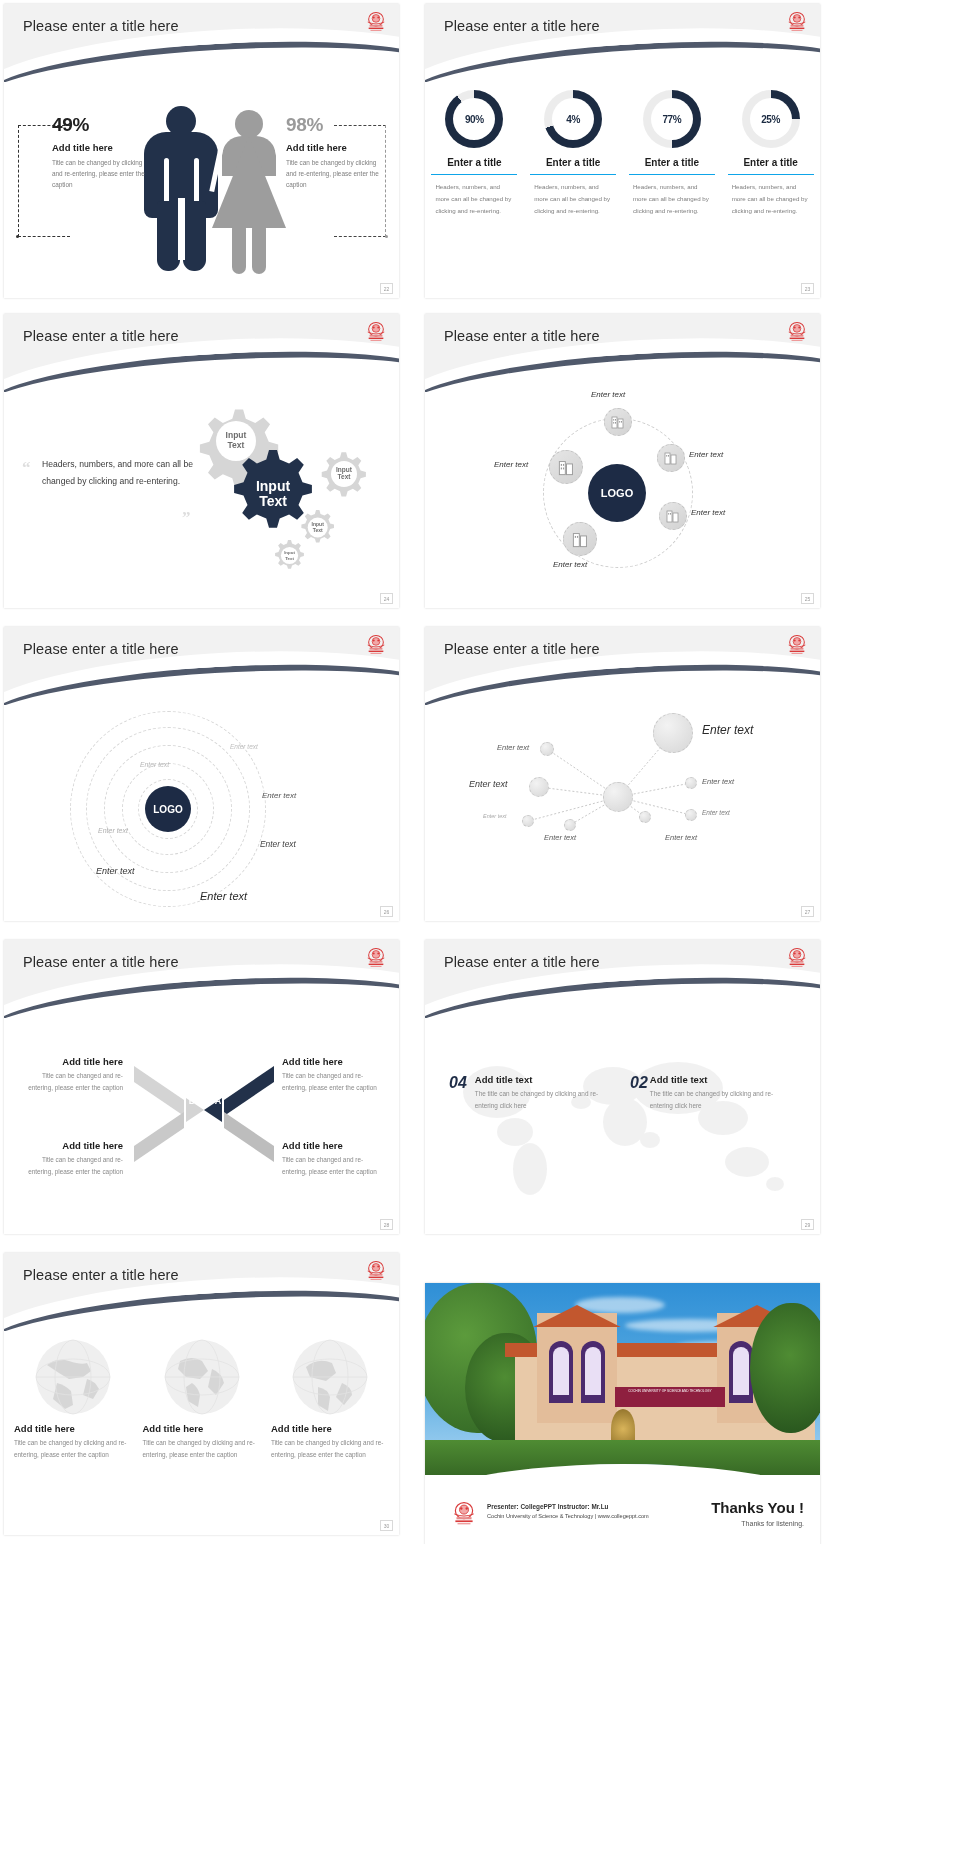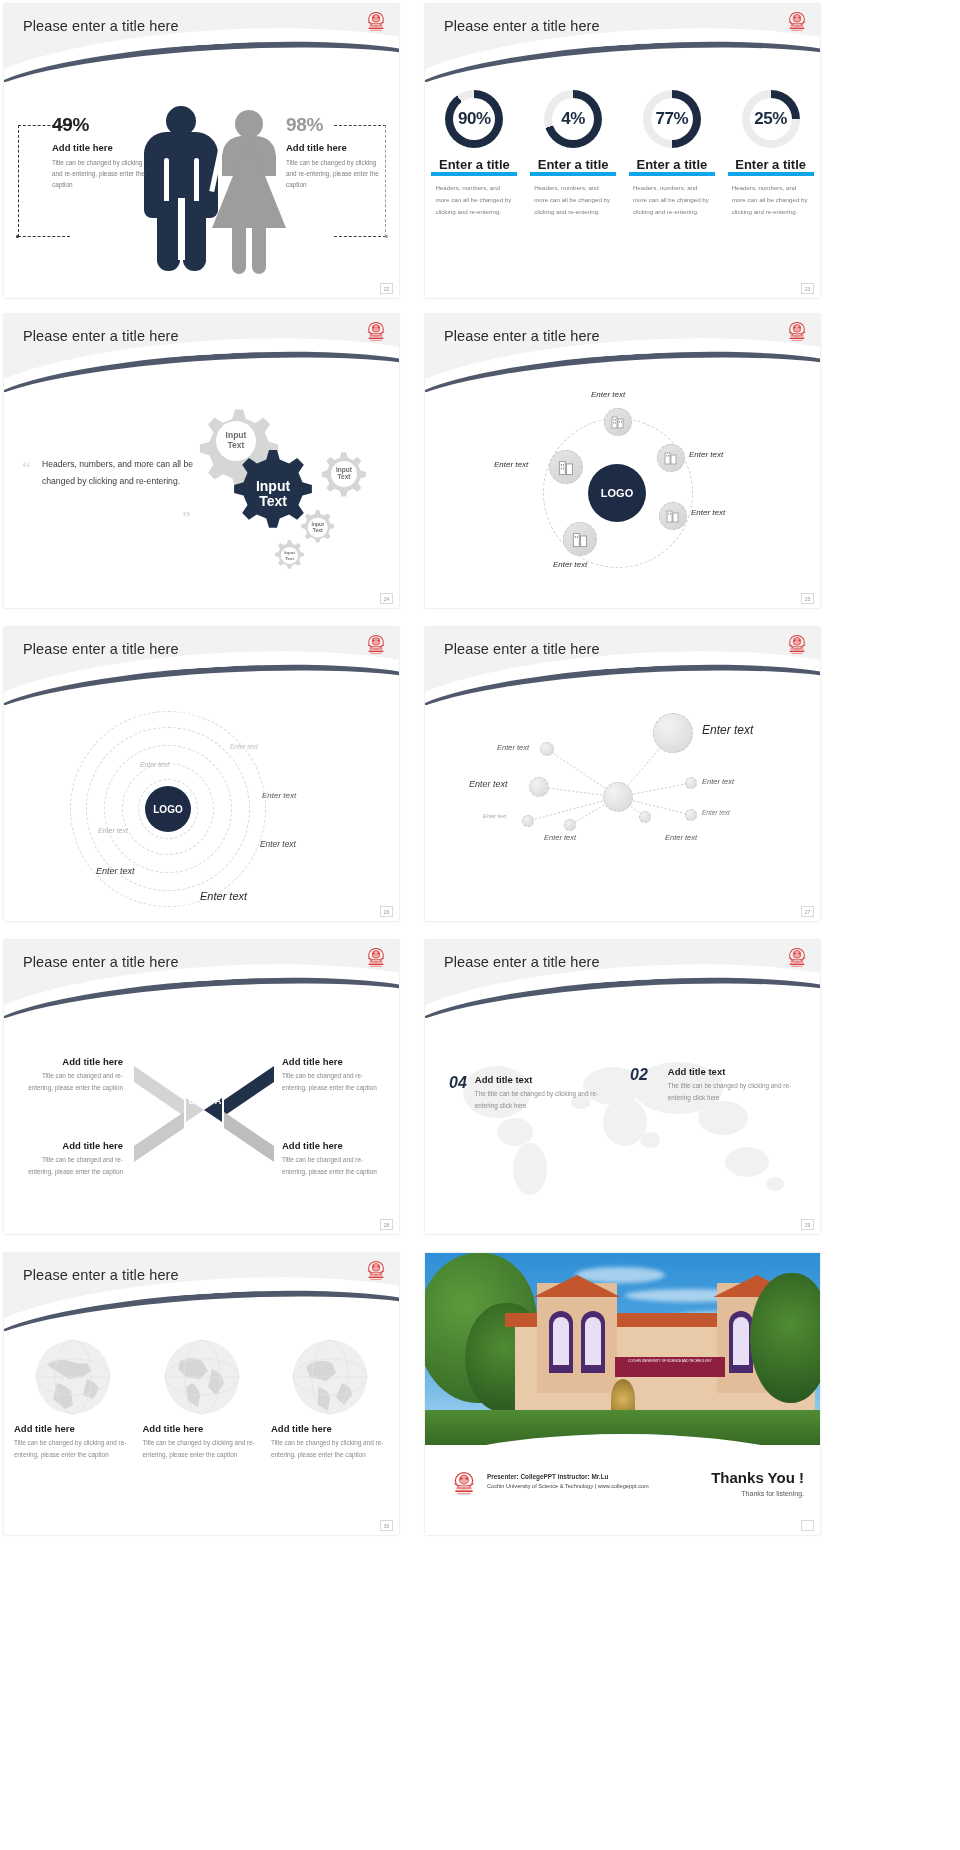--- a/index.html
+++ b/index.html
@@ -104,23 +104,23 @@
   }
   .dotend{position:absolute;width:3px;height:3px;border-radius:50%;background:#333;}
 
   
   .donut-row{position:absolute;left:0;right:0;top:8px;display:flex;justify-content:space-around;}
   .donut-col{width:86px;text-align:center;}
   .donut{width:58px;height:58px;margin:0 auto;border-radius:50%;position:relative;}
   .donut .hole{
     position:absolute;left:8px;top:8px;width:42px;height:42px;border-radius:50%;
     background:#fff;display:flex;align-items:center;justify-content:center;
-    font-size:17px;font-weight:bold;color:#1c2b42;letter-spacing:-.4px;
-  }
-  .donut-title{font-size:13px;font-weight:bold;color:#1d1d1d;margin-top:9px;padding-bottom:0;border-bottom:4px solid #0ea5e9;}
+    font-size:10px;font-weight:bold;color:#1c2b42;letter-spacing:-.4px;
+  }
+  .donut-title{font-size:10px;font-weight:bold;color:#1d1d1d;margin-top:9px;padding-bottom:6px;border-bottom:1px solid #0ea5e9;}
   .donut-desc{font-size:6.2px;color:#7e7e7e;line-height:1.95;margin-top:6px;text-align:left;padding:0 4px;}
   .quote{font-size:8.6px;color:#3a3a3a;line-height:2.0;}
   .qmark{font-size:17px;color:#dedede;font-weight:bold;font-family:"Liberation Serif",serif;}
 
   
   .hubcircle{
     position:absolute;border-radius:50%;border:1px dashed #cfcfcf;
   }
   .node{
     position:absolute;width:28px;height:28px;border-radius:50%;
@@ -613,21 +613,21 @@
           </g>
         </svg>
 
         <div style="position:absolute;left:24px;top:56px;display:flex;gap:8px;">
           <div class="num-big">04</div>
           <div style="width:126px;">
             <div class="mini-title">Add title text</div>
             <div class="mini-cap">The title can be changed by clicking and re-entering click here</div>
           </div>
         </div>
-        <div style="position:absolute;left:205px;top:48px;display:flex;gap:20px;">
+        <div style="position:absolute;left:205px;top:56px;display:flex;gap:2px;">
           <div class="num-big">02</div>
           <div style="width:126px;">
             <div class="mini-title">Add title text</div>
             <div class="mini-cap">The title can be changed by clicking and re-entering click here</div>
           </div>
         </div>
       </div>
       <div class="pagenum">29</div>
     </div>
   </div>
@@ -705,21 +705,21 @@
             <div class="g-title">Add title here</div>
             <div class="g-cap">Title can be changed by clicking and re-entering, please enter the caption</div>
           </div>
         </div>
       </div>
       <div class="pagenum">30</div>
     </div>
   </div>
 
   <div class="slide col-r final">
-    <div class="slide-inner" style="height:282px;">
+    <div class="slide-inner" style="height:282px;margin-top:30px;">
 
       <div class="photo">
         <div class="sky"></div>
         <div class="cloud" style="left:150px;top:14px;width:90px;height:16px;"></div>
         <div class="cloud" style="left:200px;top:36px;width:130px;height:13px;"></div>
         <div class="cloud" style="left:250px;top:58px;width:110px;height:11px;"></div>
 
         <div class="tree" style="left:-8px;top:0px;width:120px;height:150px;background:radial-gradient(circle at 40% 35%,#5c9b3c,#2f6323);"></div>
         <div class="tree" style="left:40px;top:50px;width:80px;height:110px;background:radial-gradient(circle at 50% 40%,#4f8c33,#25511c);"></div>
 

